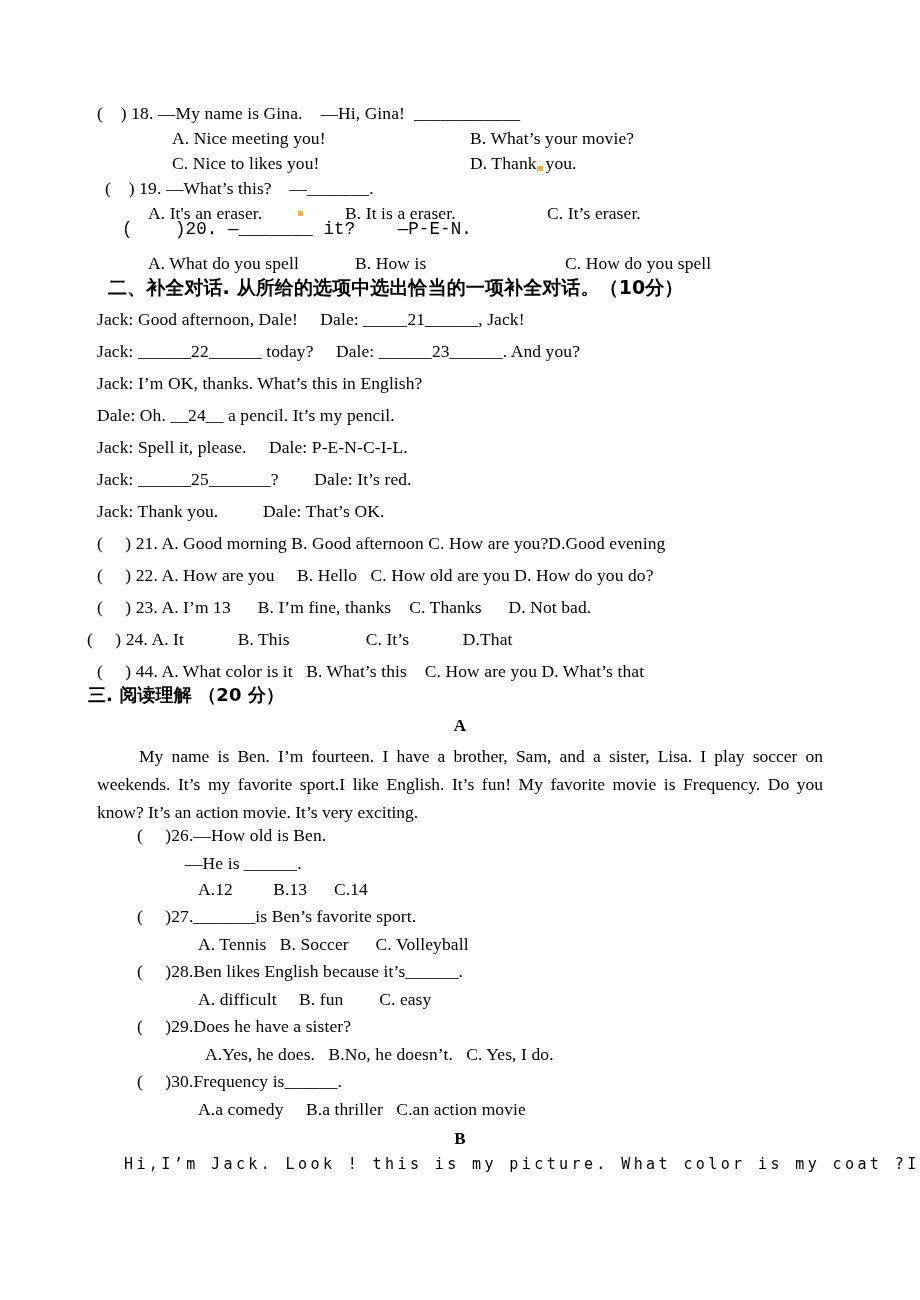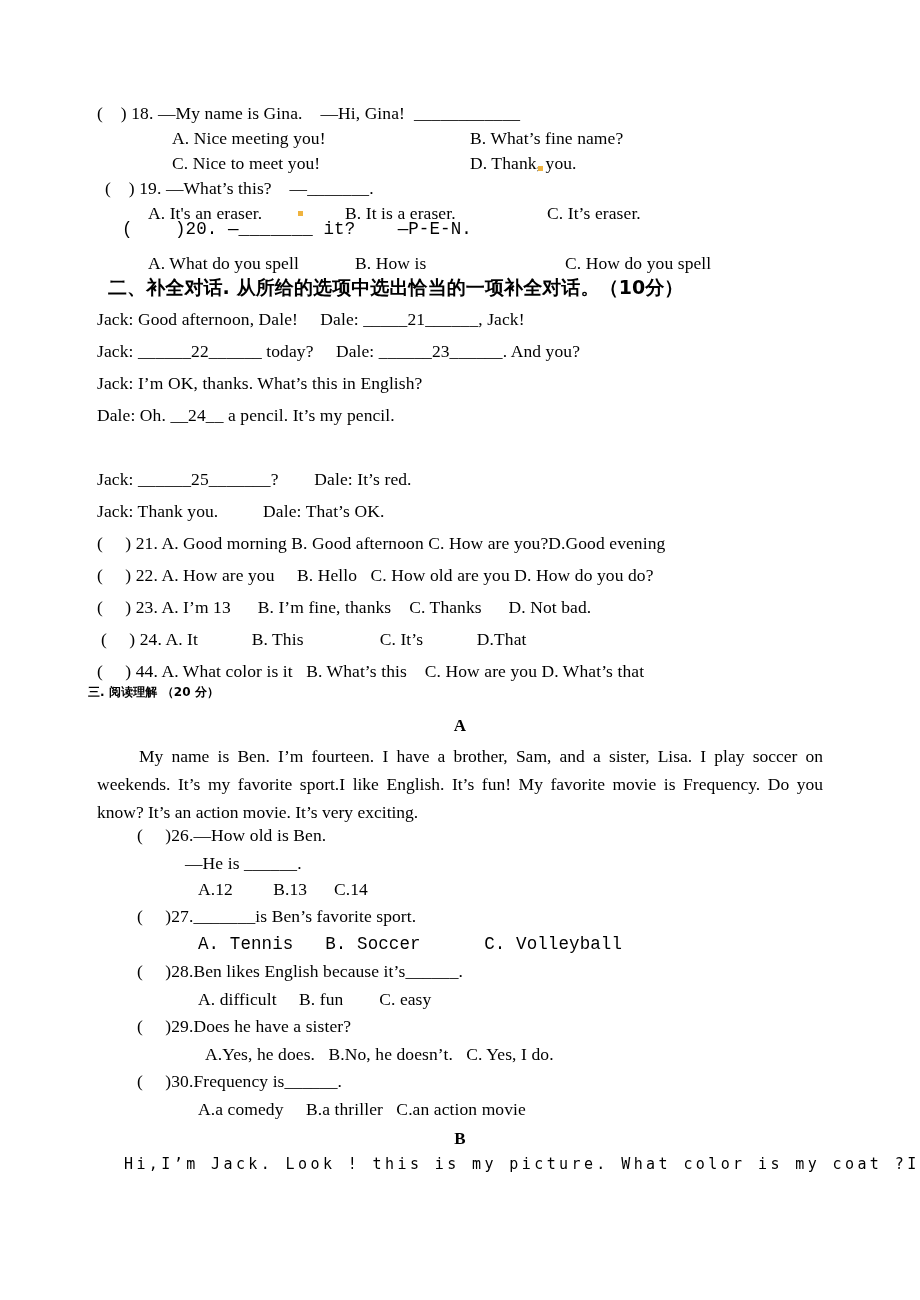--- a/index.html
+++ b/index.html
@@ -30,21 +30,21 @@
     letter-spacing: 0.1px;
   }
   .cjk {
     font-family: "DejaVu Sans", "Liberation Sans", sans-serif;
     font-weight: bold;
     font-size: 19px;
   }
   .cjk-serif {
     font-family: "DejaVu Sans", "Liberation Sans", sans-serif;
     font-weight: bold;
-    font-size: 12px;
+    font-size: 18px;
   }
   .mono {
     font-family: "DejaVu Sans Mono", "Liberation Mono", monospace;
     font-size: 15px;
     letter-spacing: 3.4px;
   }
   
   .para {
     position: absolute;
     font-size: 17.5px;
@@ -68,23 +68,23 @@
   }
 </style>
 </head>
 <body>
 
 <div class="page">
 
   <div class="ln" style="left:97px; top:105px;">(    ) 18. —My name is Gina.    —Hi, Gina!  ____________</div>
 
   <div class="ln" style="left:172px; top:130px;">A. Nice meeting you!</div>
-  <div class="ln" style="left:470px; top:130px;">B. What’s fine name?</div>
+  <div class="ln" style="left:470px; top:130px;">B. What’s your movie?</div>
 
-  <div class="ln" style="left:172px; top:155px;">C. Nice to meet you!</div>
+  <div class="ln" style="left:172px; top:155px;">C. Nice to likes you!</div>
   <div class="ln" style="left:470px; top:155px;">D. Thank, you.</div>
   <div class="mark" style="left:538px; top:166px; background:#efb33f;"></div>
 
   <div class="ln" style="left:105px; top:180px;">(    ) 19. —What’s this?    —_______.</div>
 
   <div class="ln" style="left:148px; top:205px;">A. It's an eraser.</div>
   <div class="mark" style="left:298px; top:211px; background:#efb33f;"></div>
   <div class="ln" style="left:345px; top:205px;font-family:Liberation Serif, serif;">B. It is a eraser.</div>
   <div class="ln" style="left:547px; top:205px;">C. It’s eraser.</div>
 
@@ -93,41 +93,42 @@
   <div class="ln" style="left:148px; top:255px;">A. What do you spell</div>
   <div class="ln" style="left:355px; top:255px;">B. How is</div>
   <div class="ln" style="left:565px; top:255px;">C. How do you spell</div>
 
   <div class="ln cjk" style="left:108px; top:278px;">二、补全对话. 从所给的选项中选出恰当的一项补全对话。（10分）</div>
 
   <div class="ln" style="left:97px; top:311px;">Jack: Good afternoon, Dale!     Dale: _____21______, Jack!</div>
   <div class="ln" style="left:97px; top:343px;">Jack: ______22______ today?     Dale: ______23______. And you?</div>
   <div class="ln" style="left:97px; top:375px;">Jack: I’m OK, thanks. What’s this in English?</div>
   <div class="ln" style="left:97px; top:407px;">Dale: Oh. __24__ a pencil. It’s my pencil.</div>
+  <div class="ln" style="left:97px; top:439px;">Jack: Spell it, please.     Dale: P-E-N-C-I-L.</div>
   <div class="ln" style="left:97px; top:471px;">Jack: ______25_______?        Dale: It’s red.</div>
   <div class="ln" style="left:97px; top:503px;">Jack: Thank you.          Dale: That’s OK.</div>
 
   <div class="ln" style="left:97px; top:535px;">(     ) 21. A. Good morning B. Good afternoon C. How are you?D.Good evening</div>
   <div class="ln" style="left:97px; top:567px;">(     ) 22. A. How are you     B. Hello   C. How old are you D. How do you do?</div>
   <div class="ln" style="left:97px; top:599px;">(     ) 23. A. I’m 13      B. I’m fine, thanks    C. Thanks      D. Not bad.</div>
-  <div class="ln" style="left:101px; top:631px;">(     ) 24. A. It            B. This                 C. It’s            D.That</div>
+  <div class="ln" style="left:87px; top:631px;">(     ) 24. A. It            B. This                 C. It’s            D.That</div>
   <div class="ln" style="left:97px; top:663px;">(     ) 44. A. What color is it   B. What’s this    C. How are you D. What’s that</div>
 
   <div class="ln cjk-serif" style="left:88px; top:686px;">三. 阅读理解 （20 分）</div>
 
   <div class="center-label" style="left:0px; top:716px; width:920px;">A</div>
 
   <div class="para" style="left:97px; top:742px; width:726px;">My name is Ben. I’m fourteen. I have a brother, Sam, and a sister, Lisa. I play soccer on weekends. It’s my favorite sport.I like English. It’s fun! My favorite movie is Frequency. Do you know? It’s an action movie. It’s very exciting.</div>
 
   <div class="ln" style="left:137px; top:827px;">(     )26.—How old is Ben.</div>
   <div class="ln" style="left:185px; top:855px;">—He is ______.</div>
   <div class="ln" style="left:198px; top:881px;">A.12         B.13      C.14</div>
 
   <div class="ln" style="left:137px; top:908px;">(     )27._______is Ben’s favorite sport.</div>
-  <div class="ln" style="left:198px; top:936px;font-family:Liberation Mono, monospace;">A. Tennis   B. Soccer      C. Volleyball</div>
+  <div class="ln" style="left:198px; top:936px;">A. Tennis   B. Soccer      C. Volleyball</div>
 
   <div class="ln" style="left:137px; top:963px;">(     )28.Ben likes English because it’s______.</div>
   <div class="ln" style="left:198px; top:991px;">A. difficult     B. fun        C. easy</div>
 
   <div class="ln" style="left:137px; top:1018px;">(     )29.Does he have a sister?</div>
   <div class="ln" style="left:205px; top:1046px;">A.Yes, he does.   B.No, he doesn’t.   C. Yes, I do.</div>
 
   <div class="ln" style="left:137px; top:1073px;">(     )30.Frequency is______.</div>
   <div class="ln" style="left:198px; top:1101px;">A.a comedy     B.a thriller   C.an action movie</div>
 

